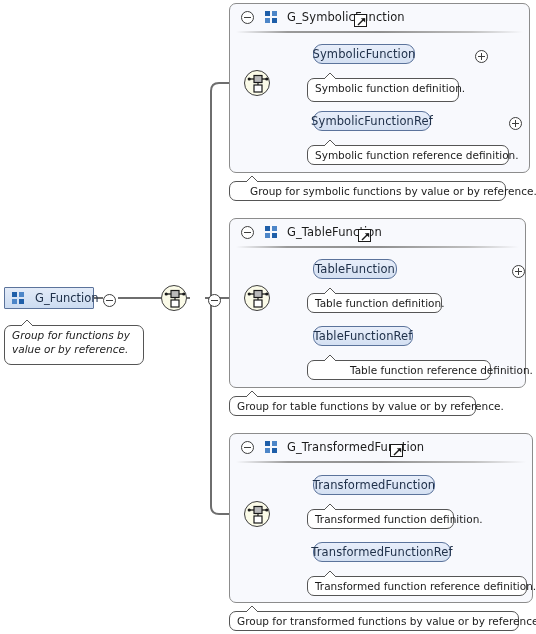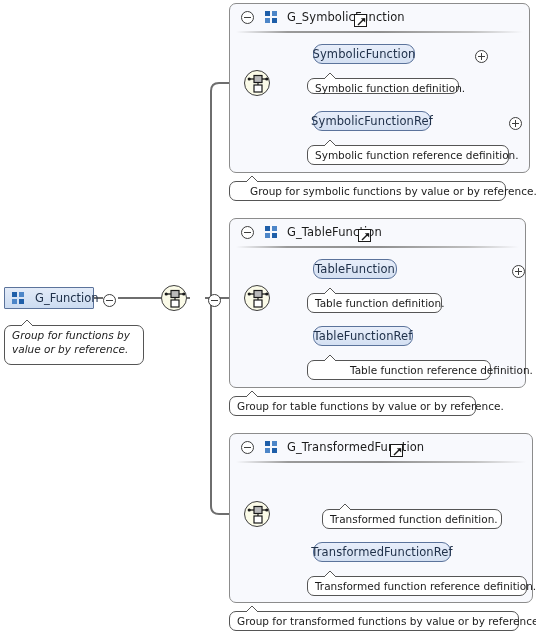--- a/index.html
+++ b/index.html
@@ -268,21 +268,21 @@
       <rect x="7" y="11" width="8" height="7" fill="#ffffff" stroke="#1a1a1a" stroke-width="1.2"></rect>
     </svg>
   </div>
   <span class="pmcircle abs" style="left:274px;top:77px;"></span>
 
   <div class="elem" style="left:313px;top:44px;width:102px;">
     <span>SymbolicFunction</span>
   </div>
   <span class="pmcircle plus abs" style="left:421px;top:48px;"></span>
 
-  <div class="bubble" style="left:307px;top:78px;width:152px;height:16px;">
+  <div class="bubble" style="left:307px;top:78px;width:152px;height:24px;">
     <span class="tail">
       <svg width="16" height="8">
           <path d="M1 8 L8 1 L15 8" fill="#ffffff" stroke="#555555" stroke-width="1"></path>
           <path d="M1 8 L15 8" stroke="#ffffff" stroke-width="2"></path>
         </svg>
     </span>
     <span>Symbolic function definition.</span>
   </div>
 
   <div class="elem" style="left:313px;top:111px;width:118px;">
@@ -413,23 +413,26 @@
       <line x1="2" y1="5" x2="20" y2="5" stroke="#1a1a1a" stroke-width="1.3"></line>
       <circle cx="2.2" cy="5" r="1.6" fill="#1a1a1a"></circle>
       <circle cx="19.8" cy="5" r="1.6" fill="#1a1a1a"></circle>
       <rect x="7" y="1.5" width="8" height="7" fill="#b9b9b9" stroke="#1a1a1a" stroke-width="1.2"></rect>
       <line x1="11" y1="8.5" x2="11" y2="11" stroke="#1a1a1a" stroke-width="1.2"></line>
       <rect x="7" y="11" width="8" height="7" fill="#ffffff" stroke="#1a1a1a" stroke-width="1.2"></rect>
     </svg>
   </div>
   <span class="pmcircle abs" style="left:274px;top:508px;"></span>
 
-  
-
-  <div class="bubble" style="left:307px;top:509px;width:180px;height:20px;margin-left:15px;">
+  <div class="elem" style="left:313px;top:475px;width:122px;">
+    <span>TransformedFunction</span>
+  </div>
+  
+
+  <div class="bubble" style="left:307px;top:509px;width:147px;height:20px;">
     <span class="tail">
       <svg width="16" height="8">
           <path d="M1 8 L8 1 L15 8" fill="#ffffff" stroke="#555555" stroke-width="1"></path>
           <path d="M1 8 L15 8" stroke="#ffffff" stroke-width="2"></path>
         </svg>
     </span>
     <span>Transformed function definition.</span>
   </div>
 
   <div class="elem" style="left:313px;top:542px;width:138px;">

